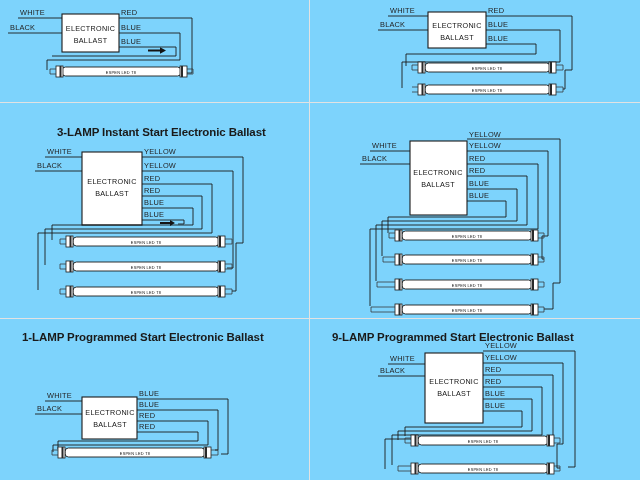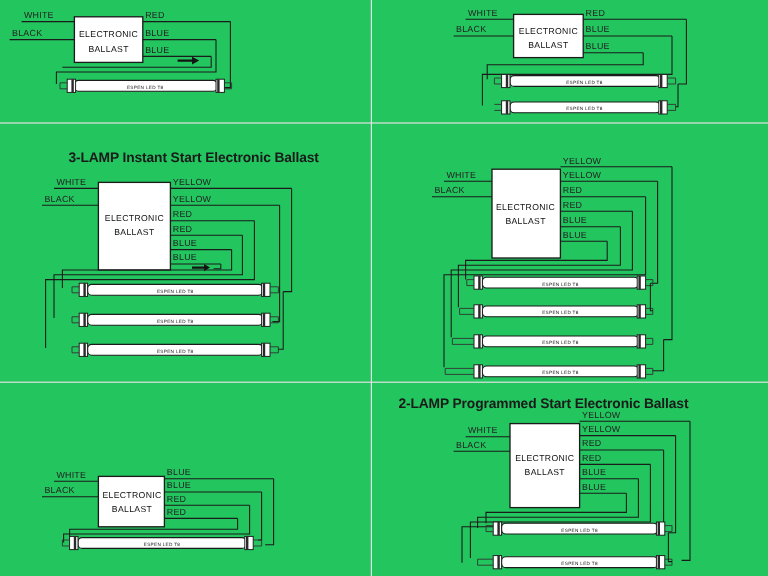--- a/index.html
+++ b/index.html
@@ -1,21 +1,21 @@
 <!DOCTYPE html>
 <html><head>
 <meta charset="utf-8">
 <style>
   html,body{margin:0;padding:0;}
   body{
     width:640px;height:480px;background:#ffffff;
     font-family:"Liberation Sans","DejaVu Sans",sans-serif;
     color:#111;overflow:hidden;position:relative;
   }
-  .sheet{position:absolute;inset:0;background:#22c55e;}
+  .sheet{position:absolute;inset:0;background:#7dd3fc;}
   
   .sep{position:absolute;background:#e2e2e2;}
   .sep.v{width:1px;top:0;bottom:0;}
   .sep.h{height:1px;left:0;right:0;}
 
   .panel{position:absolute;overflow:hidden;}
   .ttl{
     position:absolute;font-size:11.5px;font-weight:bold;
     letter-spacing:-0.1px;white-space:nowrap;color:#1a1a1a;
   }
@@ -278,20 +278,21 @@
         <path class="wire-thin" d="M228,204 L234,204 M228,209 L234,209 M234,204 L234,209"></path>
         <text class="tube-txt" x="157" y="209" text-anchor="middle">ESPEN LED T8</text>
       </g>
 
       <path class="wire" d="M232,133 L232,156 L234,156"></path>
       <path class="wire" d="M243,180 L243,206 L234,206"></path>
     </svg>
   </div>
 
   <div class="panel" style="left:0;top:319px;width:309px;height:161px;">
+    <div class="ttl" style="left:22px;top:12px;">1-LAMP Programmed Start Electronic Ballast</div>
     <svg width="309" height="161" viewBox="0 0 309 161">
       <line class="wire" x1="45" y1="82" x2="82" y2="82"></line>
       <line class="wire" x1="35" y1="95" x2="82" y2="95"></line>
       <text class="lbl" x="47" y="79">WHITE</text>
       <text class="lbl" x="37" y="92">BLACK</text>
 
       <rect class="bx" x="82" y="78" width="55" height="42"></rect>
       <text class="lbl-b" x="110" y="96" text-anchor="middle">ELECTRONIC</text>
       <text class="lbl-b" x="110" y="108" text-anchor="middle">BALLAST</text>
 
@@ -316,21 +317,21 @@
         <rect class="cap" x="204" y="128" width="7" height="11"></rect>
         <rect class="cap-d" x="205" y="128" width="2" height="11"></rect>
         <path class="wire-thin" d="M52,131 L58,131 M52,136 L58,136 M52,131 L52,136"></path>
         <path class="wire-thin" d="M211,131 L218,131 M211,136 L218,136 M218,131 L218,136"></path>
         <text class="tube-txt" x="135" y="136" text-anchor="middle">ESPEN LED T8</text>
       </g>
     </svg>
   </div>
 
   <div class="panel" style="left:310px;top:319px;width:330px;height:161px;">
-    <div class="ttl" style="left:22px;top:12px;">2-LAMP Programmed Start Electronic Ballast</div>
+    <div class="ttl" style="left:22px;top:12px;">9-LAMP Programmed Start Electronic Ballast</div>
     <svg width="330" height="161" viewBox="0 0 330 161">
       <line class="wire" x1="78" y1="45" x2="115" y2="45"></line>
       <line class="wire" x1="68" y1="57" x2="115" y2="57"></line>
       <text class="lbl" x="80" y="42">WHITE</text>
       <text class="lbl" x="70" y="54">BLACK</text>
 
       <rect class="bx" x="115" y="34" width="58" height="70"></rect>
       <text class="lbl-b" x="144" y="65" text-anchor="middle">ELECTRONIC</text>
       <text class="lbl-b" x="144" y="77" text-anchor="middle">BALLAST</text>
 

